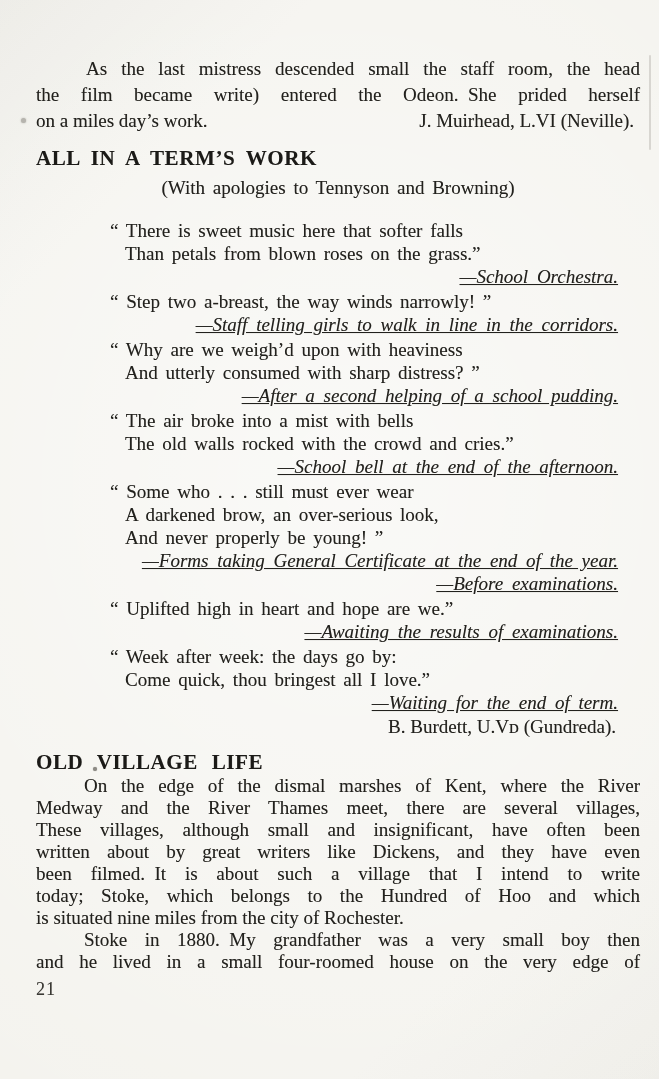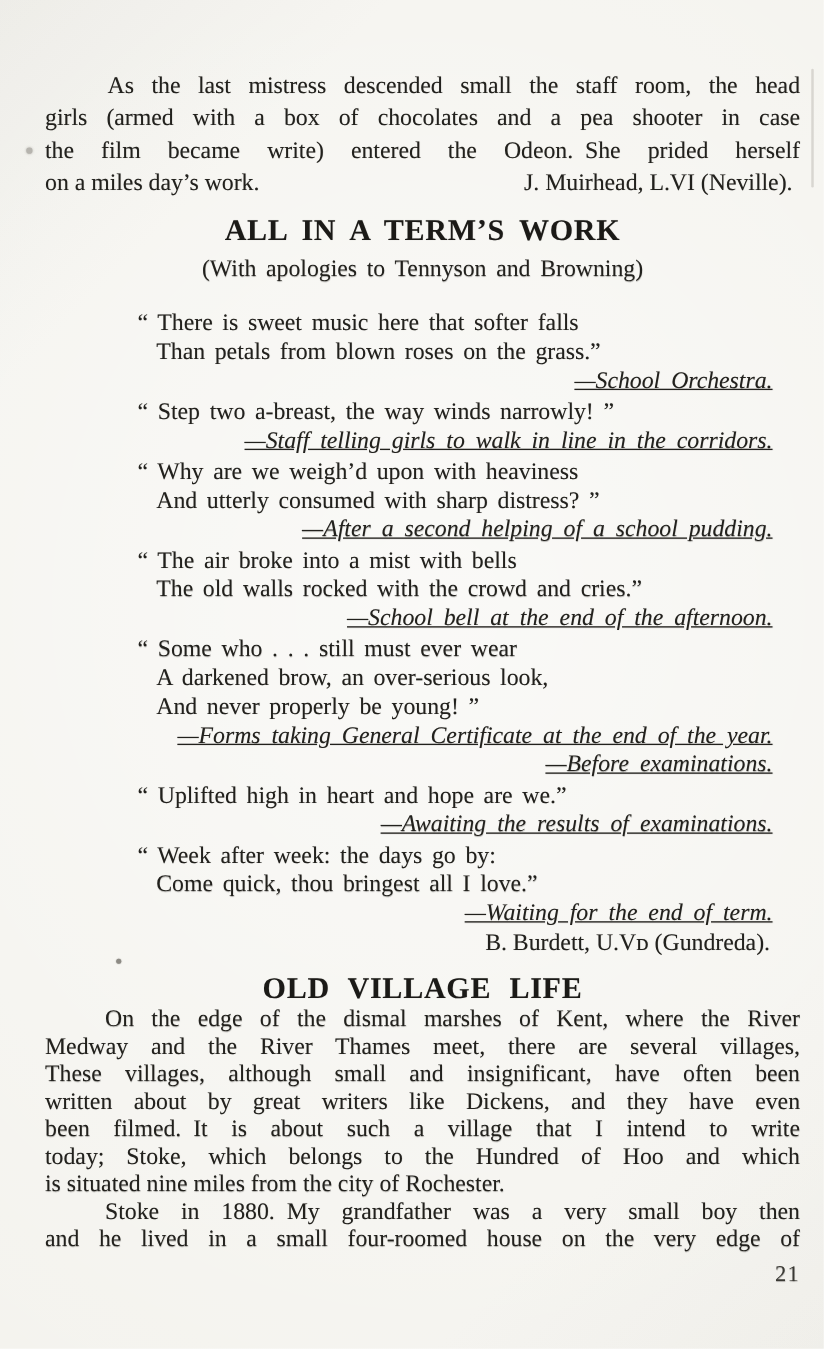--- a/index.html
+++ b/index.html
@@ -18,23 +18,22 @@
   }
   .content { padding: 56px 19px 0 36px; }
 
   .intro { font-size: 19px; line-height: 26px; }
   .jline { text-align: justify; text-align-last: justify; }
   .indent1 { text-indent: 50px; }
   .intro-last { display: flex; justify-content: space-between; padding-right: 6px; }
 
   .sec-title {
     margin: 12px 0 0 0;
-    font-size: 24px;
+    font-size: 21px;
     font-weight: bold;
-    text-align: center;
     letter-spacing: 0.6px;
     word-spacing: 5px;
     color: #1b1a17;
   }
   .sec-title.wide { margin-top: 12px; word-spacing: 8px; }
 
   .subtitle { margin-top: 6px; text-align: center; font-size: 19px; word-spacing: 3px; }
 
   .quotes { margin-top: 20px; font-size: 19px; line-height: 23px; }
   .quote { margin: 2px 0 0 74px; word-spacing: 3px; }
@@ -47,21 +46,21 @@
     text-decoration: underline;
   }
   .byline-right { text-align: right; padding-right: 24px; margin-top: 1px; }
 
   .village { font-size: 19px; line-height: 22px; }
   .plain { text-align: left; }
   .indent2 { text-indent: 48px; }
 
   .page-number {
     margin-top: 6px;
-    text-align: right;
+    text-align: left;
     font-size: 18px;
     letter-spacing: 1px;
     color: #3a3934;
   }
 
   .edge-line {
     position: absolute;
     top: 55px;
     right: 8px;
     width: 2px;
@@ -78,21 +77,20 @@
 
 <div class="page">
   <div class="edge-line"></div>
   <div class="speck speck-a"></div>
   <div class="speck speck-b"></div>
 
   <div class="content">
 
     <div class="intro">
       <div class="jline indent1">As the last mistress descended small the staff room, the head</div>
-      <div class="jline">girls (armed with a box of chocolates and a pea shooter in case</div>
       <div class="jline">the film became write) entered the Odeon. She prided herself</div>
       <div class="intro-last">
         <span>on a miles day’s work.</span>
         <span>J. Muirhead, L.VI (Neville).</span>
       </div>
     </div>
 
     <div class="sec-title">ALL IN A TERM’S WORK</div>
     <div class="subtitle">(With apologies to Tennyson and Browning)</div>
 

